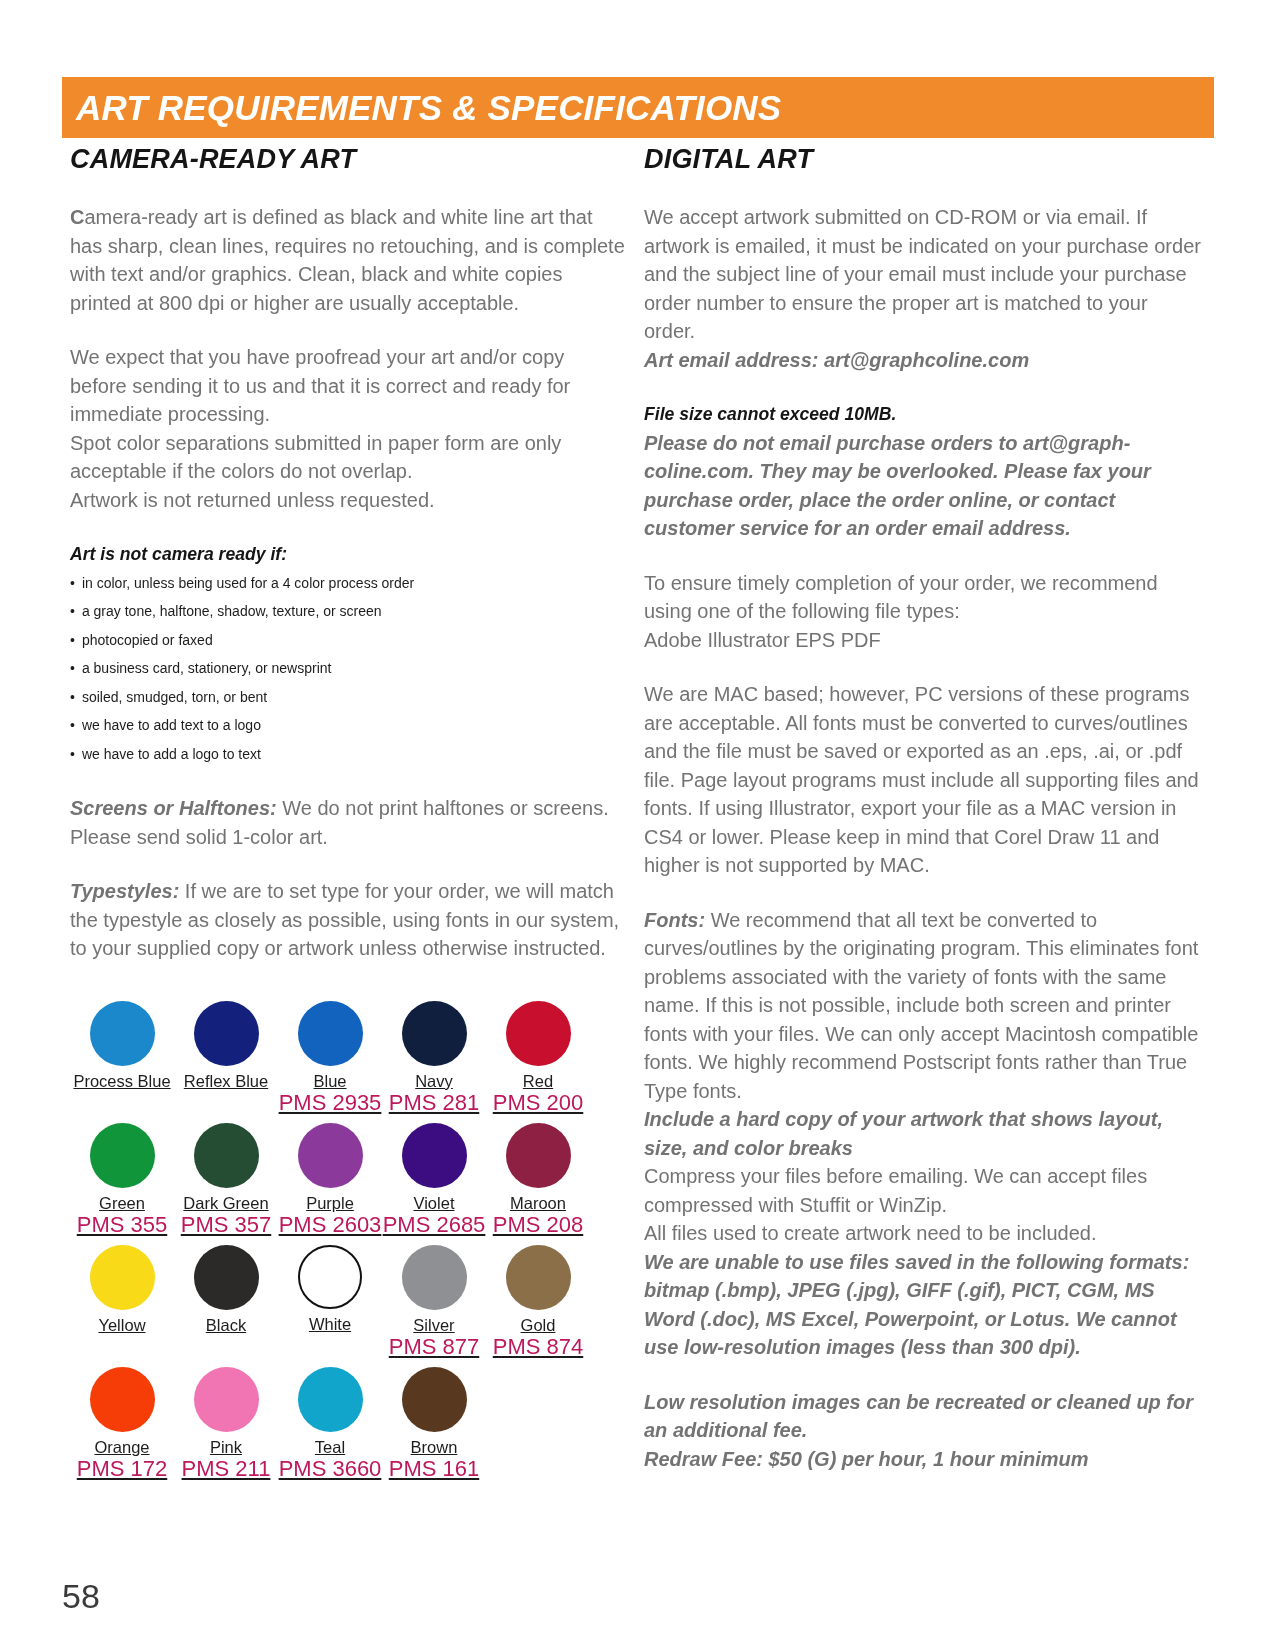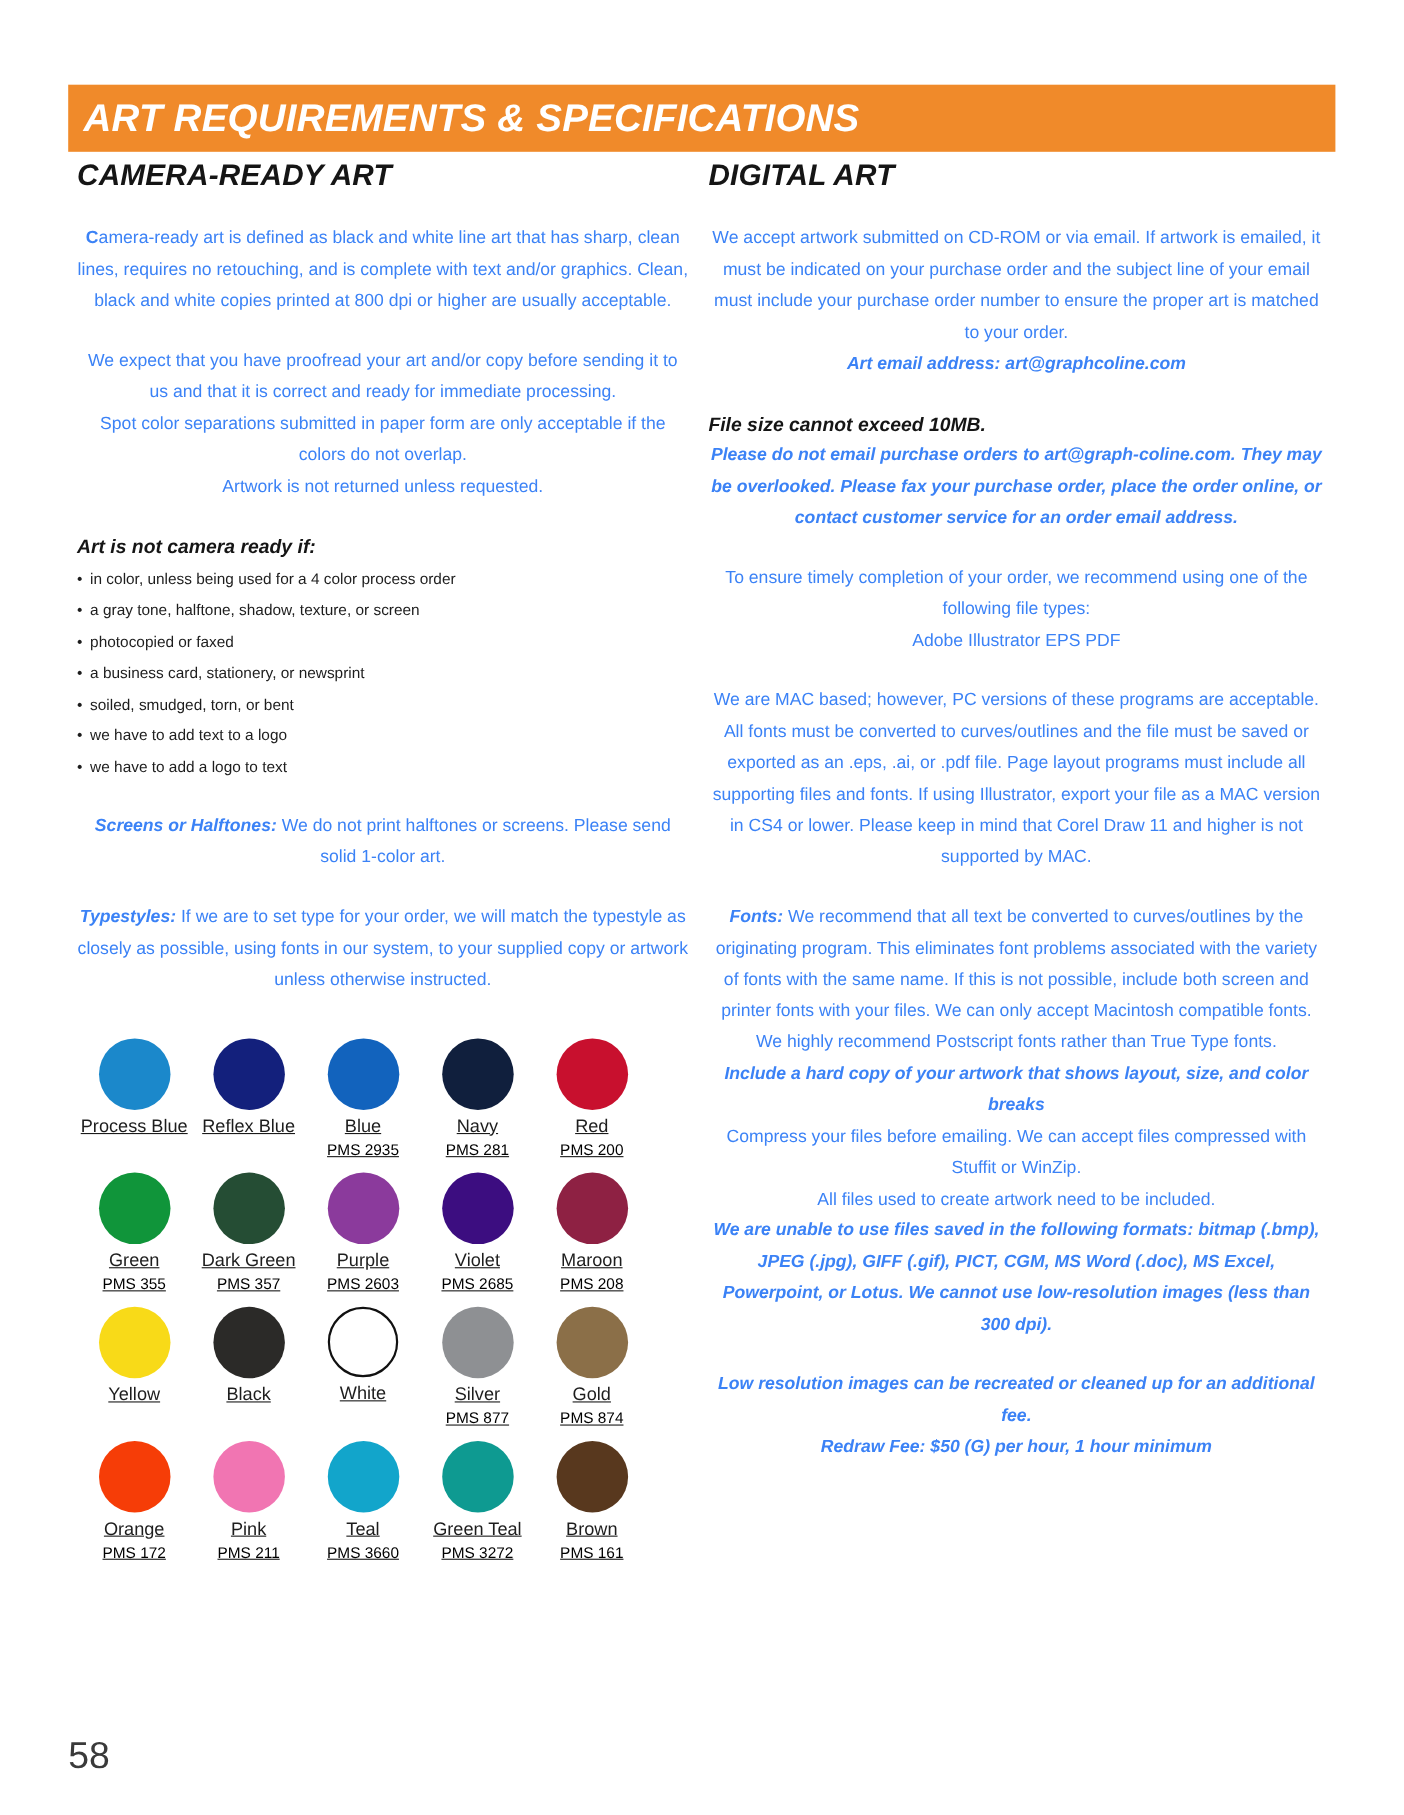--- a/index.html
+++ b/index.html
@@ -66,25 +66,24 @@
   h2.section-title {
     font-size: 27px;
     font-weight: bold;
     font-style: italic;
     margin: 0 0 28px 0;
     color: #151515;
     letter-spacing: 0.2px;
   }
 
   p.body {
-    font-size: 16px;
+    font-size: 20px;
     line-height: 28.5px;
     margin: 0 0 26px 0;
-    color: #3b82f6;
-    text-align: center;
+    color: #737373;
   }
   p.body.nogap { margin-bottom: 0px; }
 
   .lead-cap { font-weight: bold; }
   .run-in {
     font-weight: bold;
     font-style: italic;
   }
 
   ul.bullets {
@@ -140,23 +139,23 @@
     height: 60px;
   }
   .swatch-label {
     font-size: 16.5px;
     line-height: 21px;
     text-align: center;
     color: #1d1d1d;
     white-space: nowrap;
   }
   .swatch-pms {
-    font-size: 14px;
+    font-size: 22px;
     line-height: 21px;
-    color: #000000;
+    color: #be185d;
     white-space: nowrap;
     min-height: 21px;
   }
   .row-pad { height: 10px; }
 
   
   .page-number {
     position: absolute;
     left: 62px;
     top: 1545px;
@@ -302,25 +301,20 @@
             <div class="dot" style="background: rgb(241, 117, 178);"></div>
             <div class="swatch-label">Pink</div>
             <div class="swatch-pms">PMS 211</div>
           </div>
           <div class="swatch-cell">
             <div class="dot" style="background: rgb(18, 165, 203);"></div>
             <div class="swatch-label">Teal</div>
             <div class="swatch-pms">PMS 3660</div>
           </div>
           <div class="swatch-cell">
-            <div class="dot" style="background: rgb(14, 154, 145);"></div>
-            <div class="swatch-label">Green Teal</div>
-            <div class="swatch-pms">PMS 3272</div>
-          </div>
-          <div class="swatch-cell">
             <div class="dot" style="background: rgb(88, 56, 30);"></div>
             <div class="swatch-label">Brown</div>
             <div class="swatch-pms">PMS 161</div>
           </div>
         </div>
 
       </div>
 
     </div>
 

